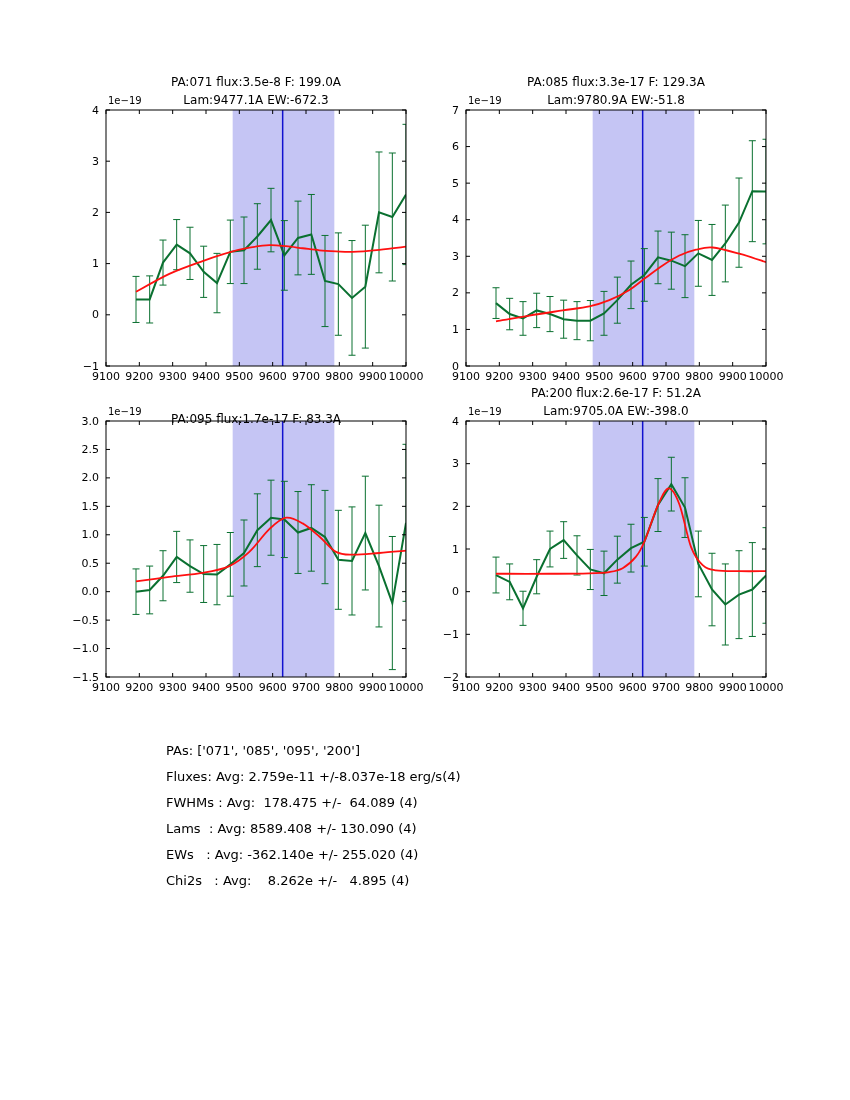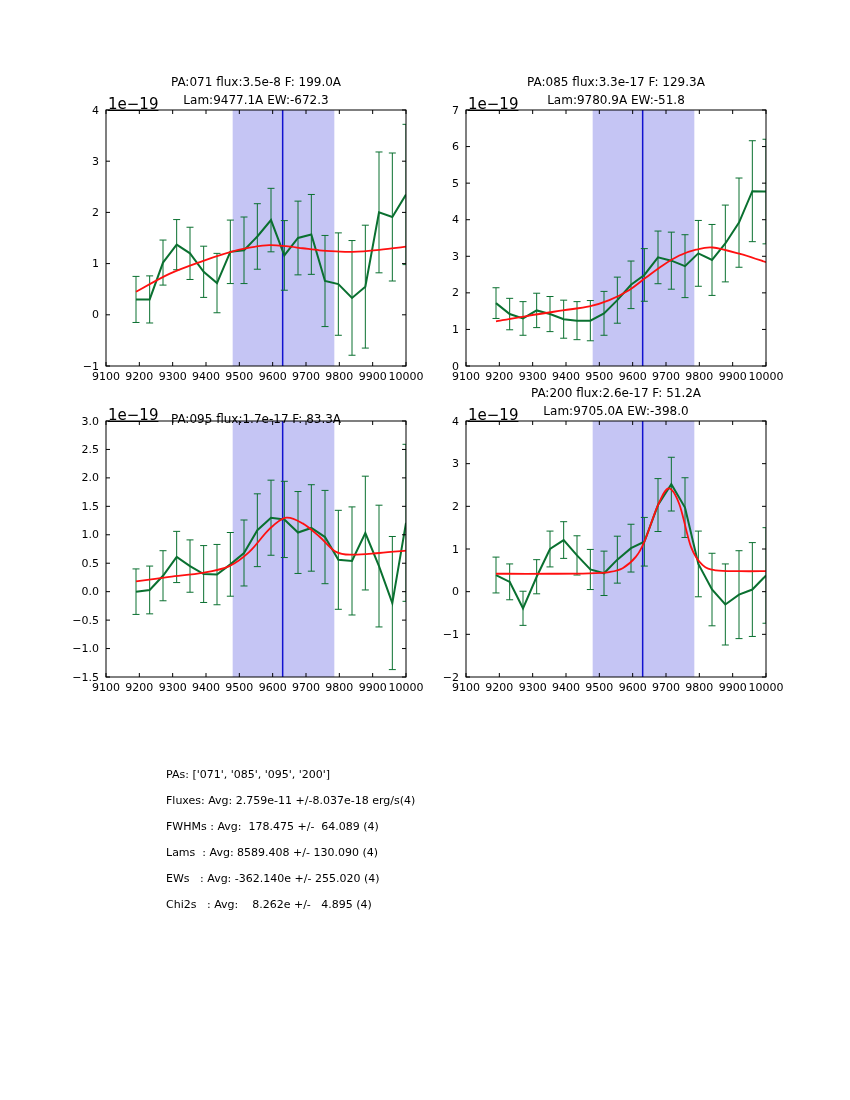--- a/index.html
+++ b/index.html
@@ -1,22 +1,22 @@
 <!DOCTYPE html>
 <html><head>
 <meta charset="utf-8">
 <style>
   html,body{margin:0;padding:0;background:#ffffff;}
   .figure{position:relative;width:850px;height:1100px;background:#ffffff;
           font-family:"DejaVu Sans",sans-serif;color:#000;overflow:hidden;}
   #plots{position:absolute;left:0;top:0;}
   .subplot-title{position:absolute;width:300px;text-align:center;font-size:12px;
                  line-height:18px;white-space:nowrap;}
-  .y-offset{position:absolute;font-size:15px;text-decoration:underline;}
-  .stats{position:absolute;left:166px;top:744px;font-size:11px;margin-top:24px;}
+  .y-offset{position:absolute;font-size:10px;}
+  .stats{position:absolute;left:166px;top:744px;font-size:13px;}
   .stats .statline{white-space:pre;height:26px;line-height:14px;}
   svg text{font-family:"DejaVu Sans",sans-serif;font-size:11px;fill:#000;}
 </style>
 </head>
 <body>
 
 <div class="figure">
 
   <svg id="plots" width="850" height="740">
       <g>

